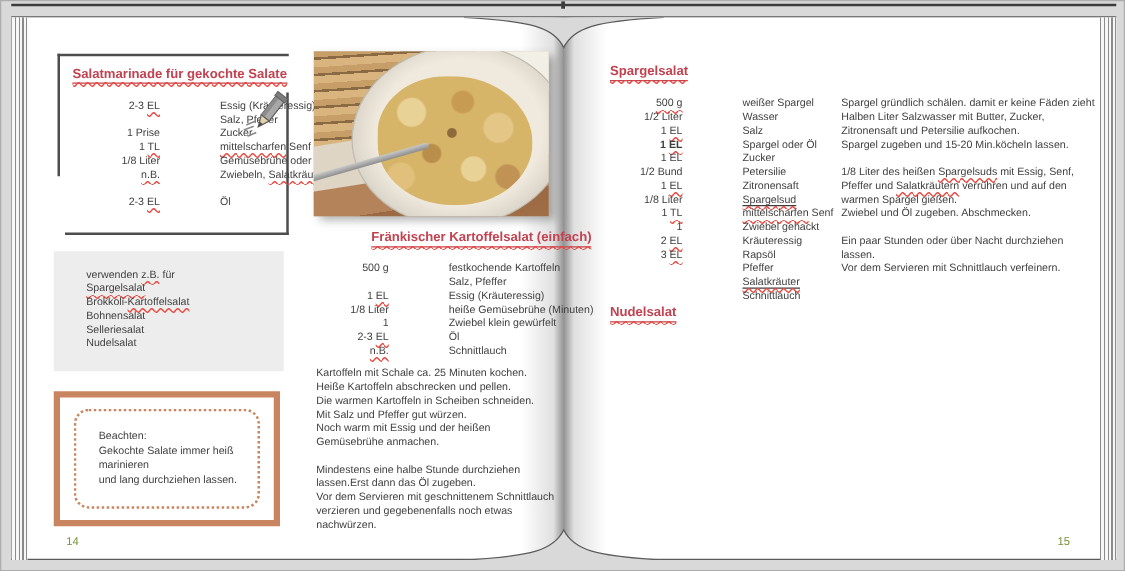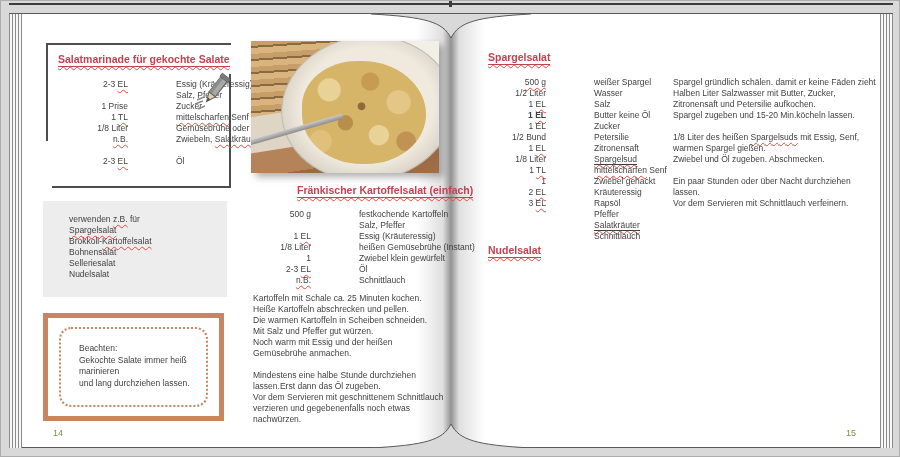--- a/index.html
+++ b/index.html
@@ -213,21 +213,21 @@
         <div class="ing-row">
           <div class="ing-amt">&nbsp;</div>
           <div class="ing-desc">Salz, Pfeffer</div>
         </div>
         <div class="ing-row">
           <div class="ing-amt"><span>1 </span><span class="sq">EL</span></div>
           <div class="ing-desc">Essig (Kräuteressig)</div>
         </div>
         <div class="ing-row">
           <div class="ing-amt">1/8 Liter</div>
-          <div class="ing-desc">heißen Gemüsebrühe (Instant)</div>
+          <div class="ing-desc">heiße Gemüsebrühe (Minuten)</div>
         </div>
         <div class="ing-row">
           <div class="ing-amt">1</div>
           <div class="ing-desc">Zwiebel klein gewürfelt</div>
         </div>
         <div class="ing-row">
           <div class="ing-amt"><span>2-3 </span><span class="sq">EL</span></div>
           <div class="ing-desc">Öl</div>
         </div>
         <div class="ing-row">
@@ -265,21 +265,21 @@
         <div class="ing-row">
           <div class="ing-amt">1/2 Liter</div>
           <div class="ing-desc">Wasser</div>
         </div>
         <div class="ing-row">
           <div class="ing-amt"><span>1 </span><span class="sq">EL</span></div>
           <div class="ing-desc">Salz</div>
         </div>
         <div class="ing-row">
           <div class="ing-amt"><span class="b">1 </span><span class="sq b">EL</span></div>
-          <div class="ing-desc">Butter keine Öl</div>
+          <div class="ing-desc">Spargel oder Öl</div>
         </div>
         <div class="ing-row">
           <div class="ing-amt">1 EL</div>
           <div class="ing-desc">Zucker</div>
         </div>
         <div class="ing-row">
           <div class="ing-amt">1/2 Bund</div>
           <div class="ing-desc">Petersilie</div>
         </div>
         <div class="ing-row">
@@ -319,20 +319,21 @@
           <div class="ing-desc">Schnittlauch</div>
         </div>
       </div>
     <div class="txt" id="spargel-steps">
         <div class="txt-line">Spargel gründlich schälen. damit er keine Fäden zieht</div>
         <div class="txt-line">Halben Liter Salzwasser mit Butter, Zucker,</div>
         <div class="txt-line">Zitronensaft und Petersilie aufkochen.</div>
         <div class="txt-line">Spargel zugeben und 15-20 Min.köcheln lassen.</div>
         <div class="txt-line">&nbsp;</div>
         <div class="txt-line"><span>1/8 Liter des heißen </span><span class="sq">Spargelsuds</span><span> mit Essig, Senf,</span></div>
+        <div class="txt-line"><span>Pfeffer und </span><span class="sq">Salatkräutern</span><span> verrühren und auf den</span></div>
         <div class="txt-line">warmen Spargel gießen.</div>
         <div class="txt-line">Zwiebel und Öl zugeben.  Abschmecken.</div>
         <div class="txt-line">&nbsp;</div>
         <div class="txt-line">Ein paar Stunden oder über Nacht durchziehen</div>
         <div class="txt-line">lassen.</div>
         <div class="txt-line">Vor dem Servieren mit  Schnittlauch verfeinern.</div>
       </div>
 
     <div class="heading" style="left:487px;top:243px;">
       <span class="hsq">Nudelsalat</span>

